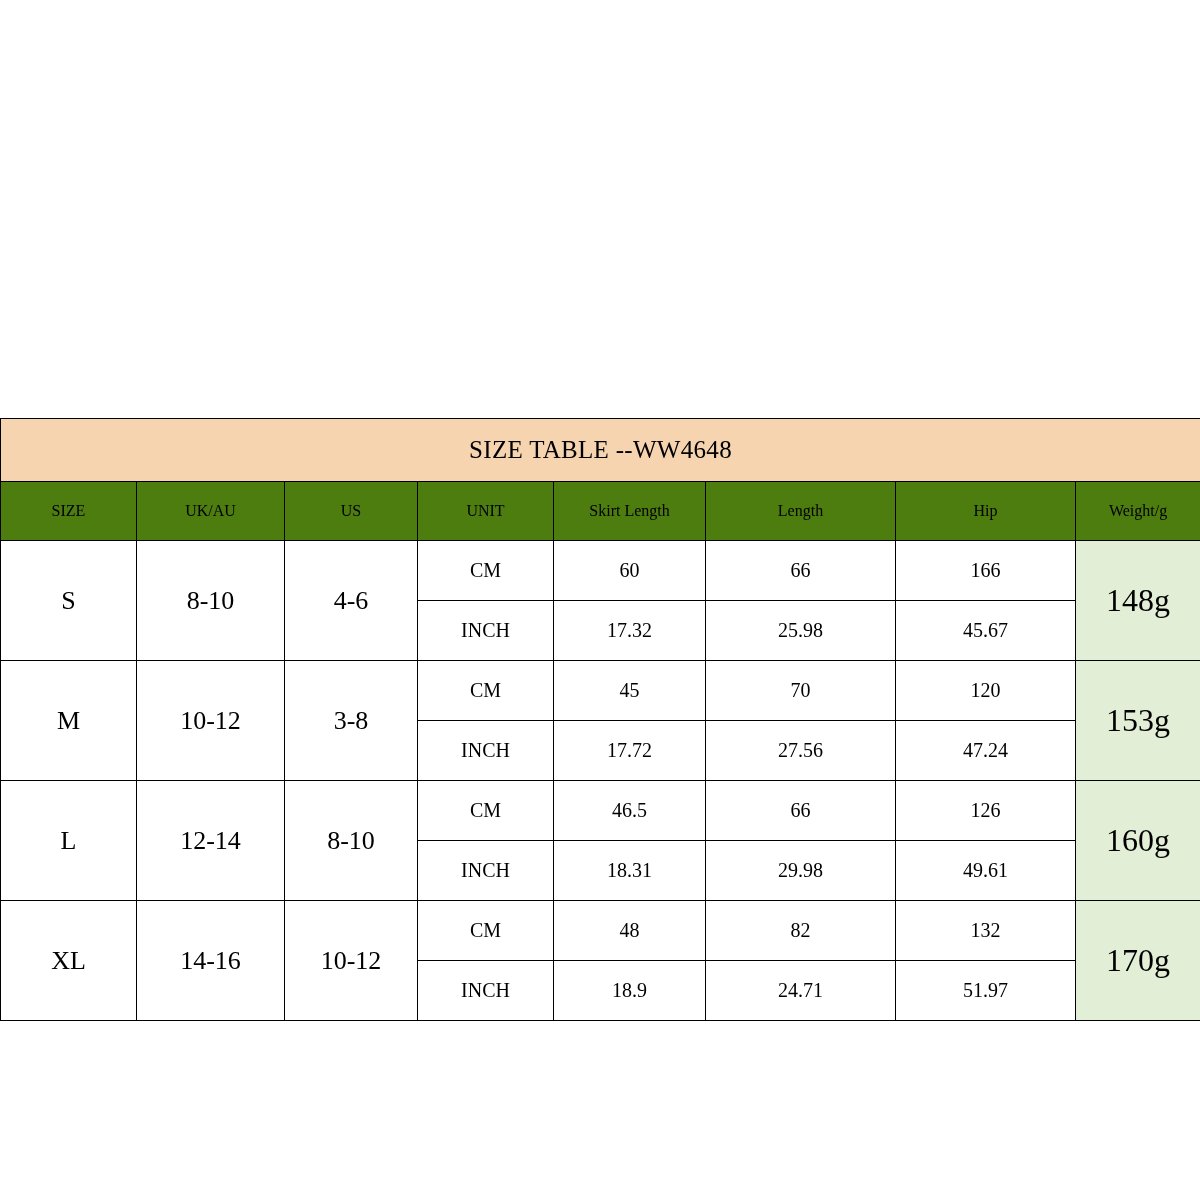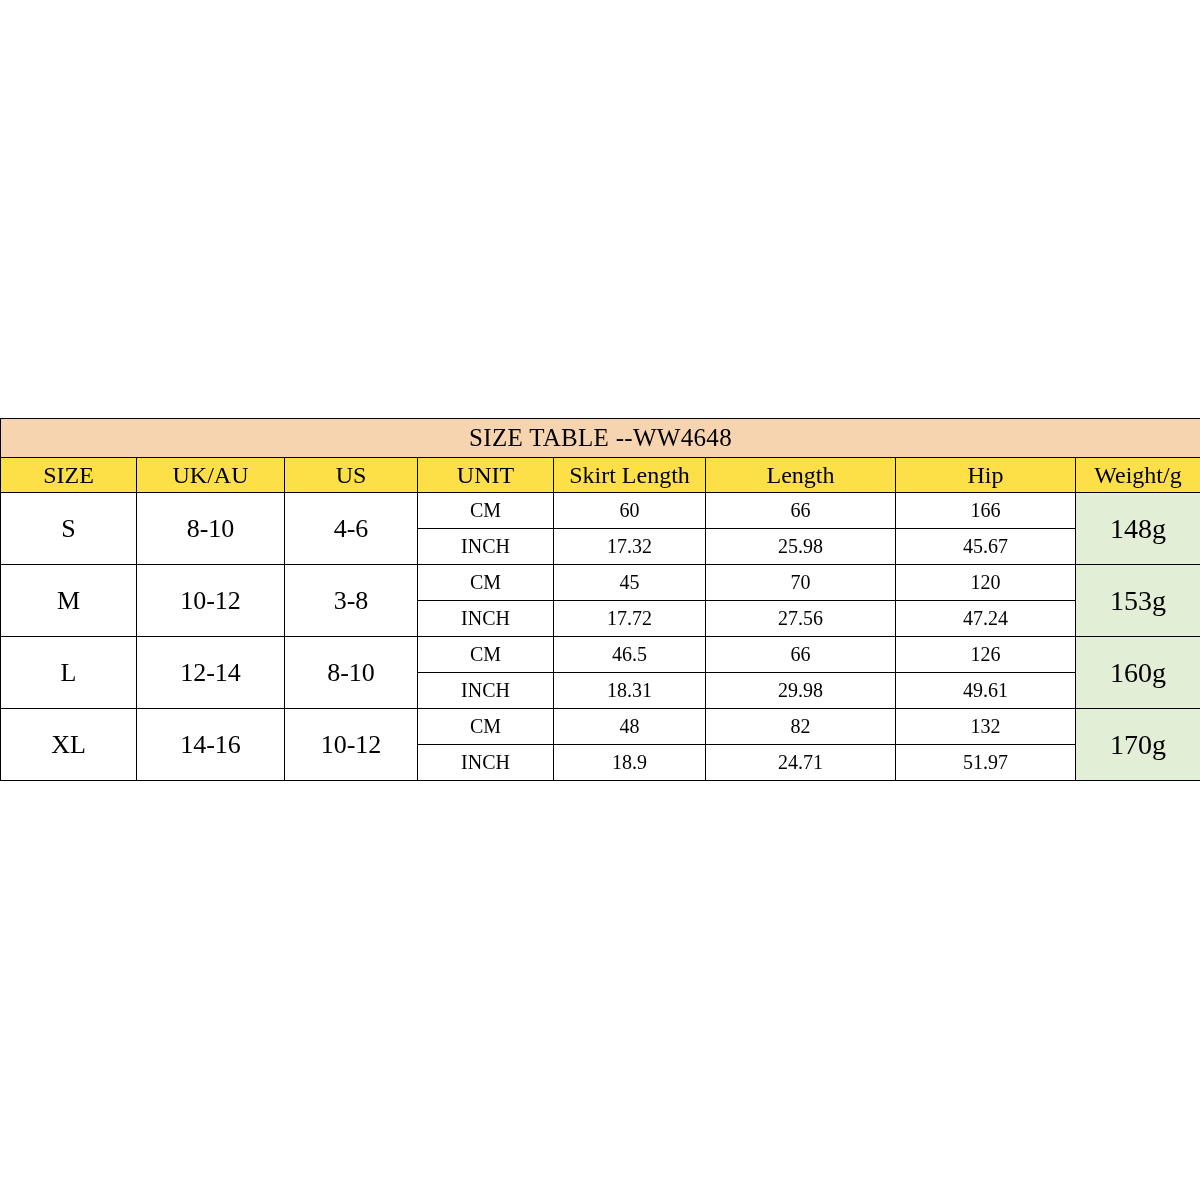--- a/index.html
+++ b/index.html
@@ -29,48 +29,48 @@
     background: #ffffff;
   }
 
   table.size-table td,
   table.size-table th {
     border: 1px solid #000000;
     text-align: center;
     vertical-align: middle;
     font-weight: normal;
     color: #000000;
-    padding: 0;
+    padding: 12px;
   }
 
   .title-cell {
     background: #f7d4b0;
     height: 38px;
     font-size: 25px;
     letter-spacing: 0.3px;
   }
 
   .header-row td {
-    background: #fde047;
+    background: #4d7c0f;
     height: 34px;
-    font-size: 24px;
+    font-size: 16px;
   }
 
   .body-cell {
     height: 35px;
     font-size: 20px;
   }
 
   .size-cell, .ukau-cell, .us-cell {
     font-size: 26px;
   }
 
   .weight-cell {
     background: #e3eed6;
-    font-size: 28px;
+    font-size: 32px;
   }
 
   
   col.c-size    { width: 136px; }
   col.c-ukau    { width: 148px; }
   col.c-us      { width: 133px; }
   col.c-unit    { width: 136px; }
   col.c-skirt   { width: 152px; }
   col.c-waist   { width: 190px; }
   col.c-hip     { width: 180px; }

